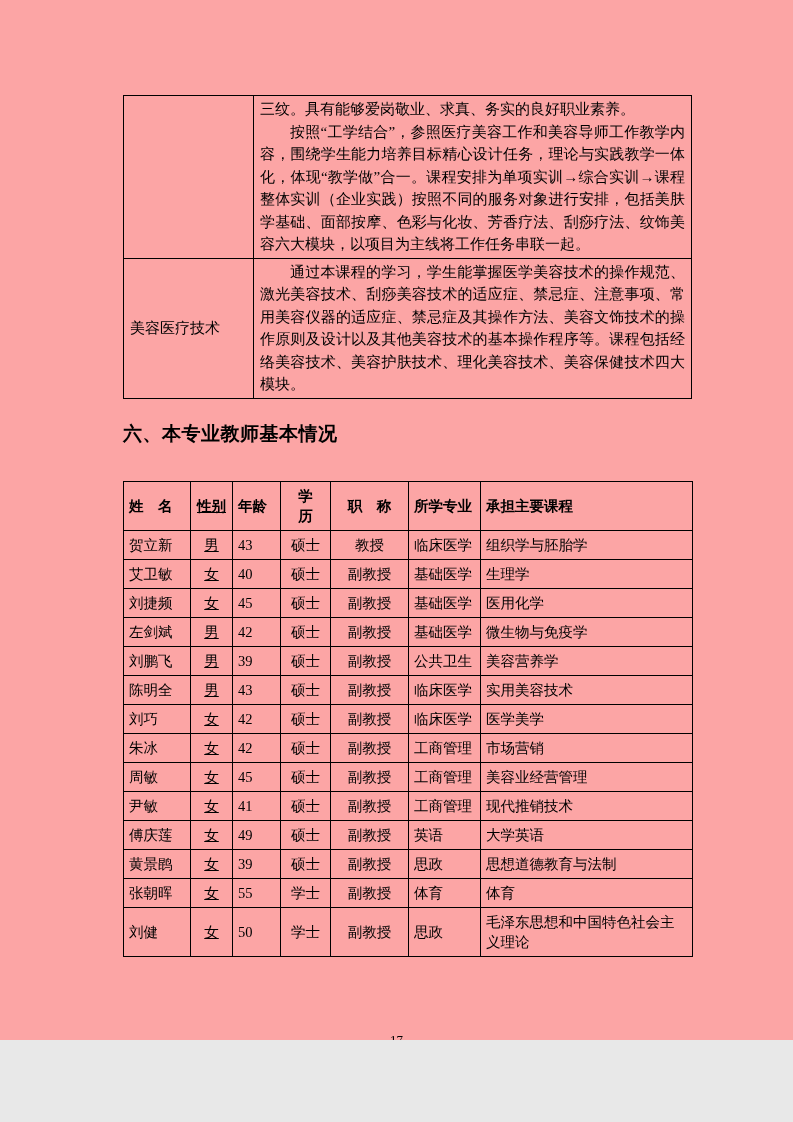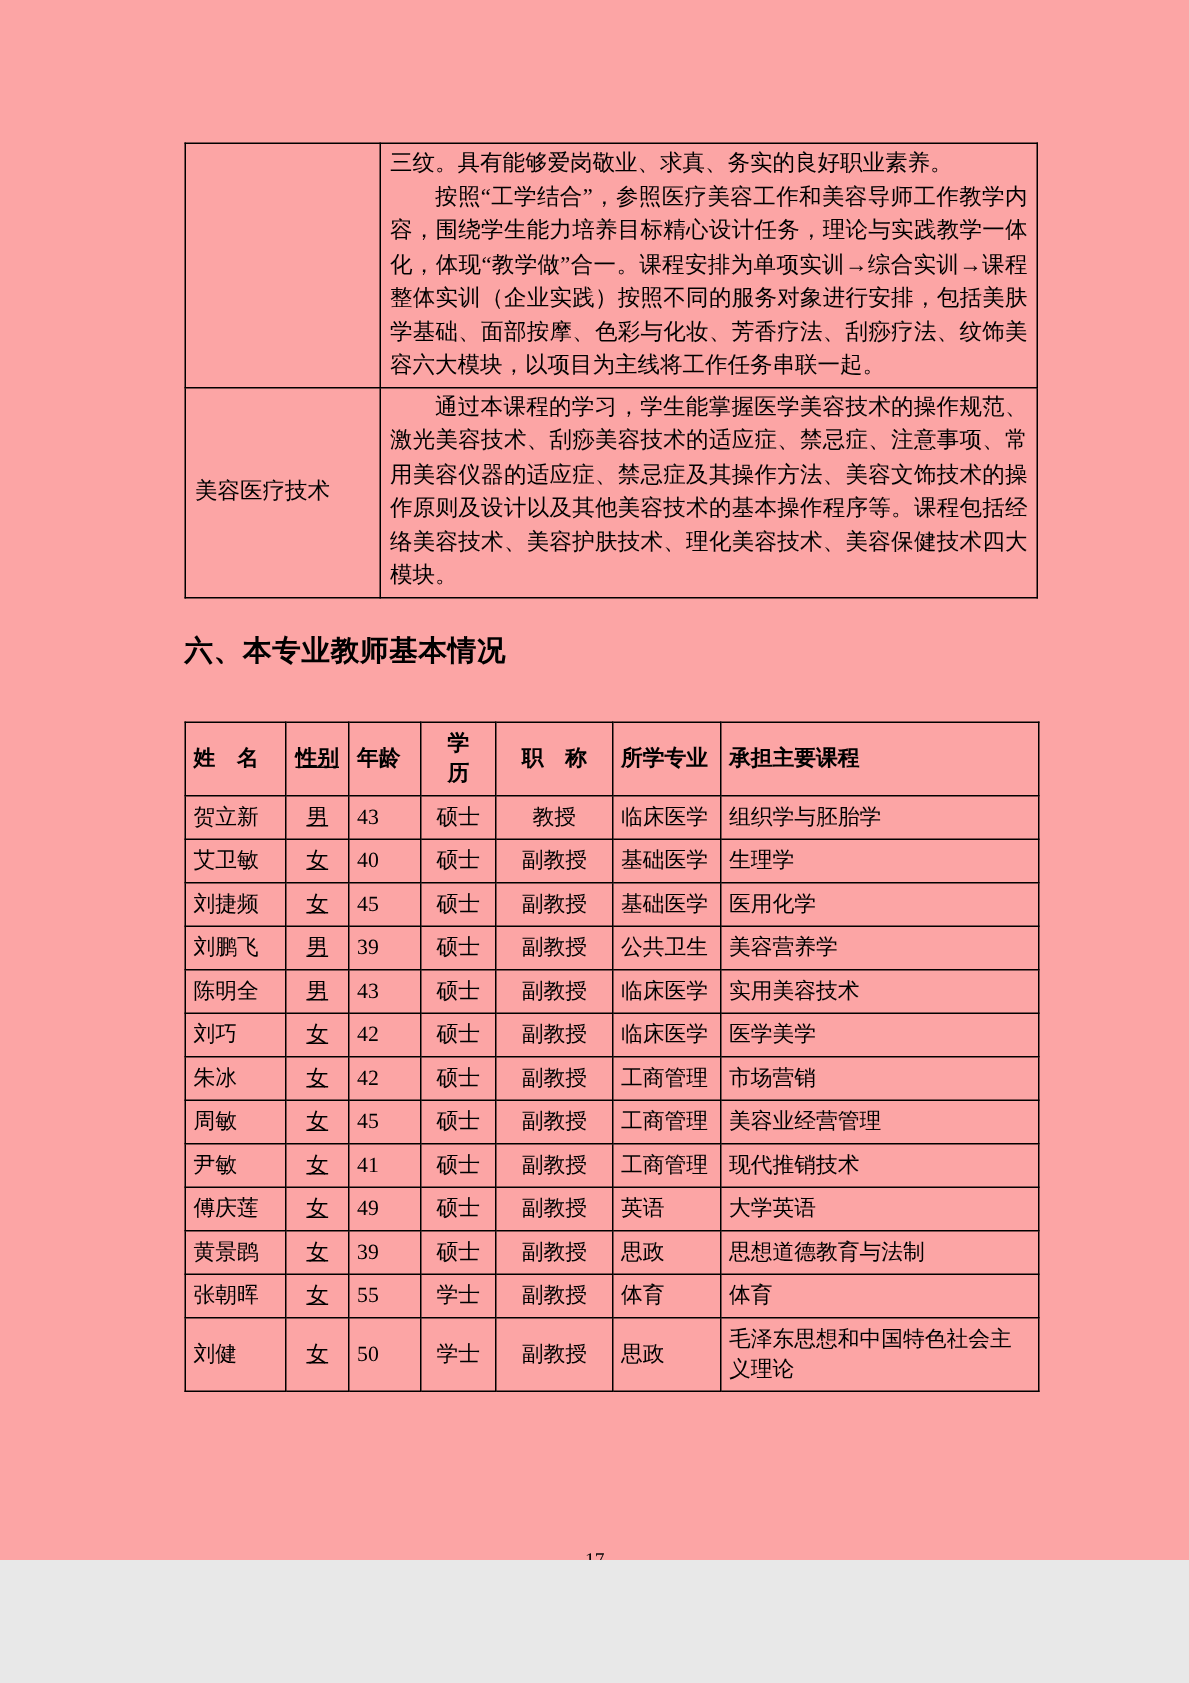--- a/index.html
+++ b/index.html
@@ -148,20 +148,29 @@
           <tr>
             <td class="col0">刘捷频</td>
             <td class="col1">女</td>
             <td class="col2">45</td>
             <td class="col3">硕士</td>
             <td class="col4">副教授</td>
             <td class="col5">基础医学</td>
             <td class="col6">医用化学</td>
           </tr>
           <tr>
+            <td class="col0">左剑斌</td>
+            <td class="col1">男</td>
+            <td class="col2">42</td>
+            <td class="col3">硕士</td>
+            <td class="col4">副教授</td>
+            <td class="col5">基础医学</td>
+            <td class="col6">微生物与免疫学</td>
+          </tr>
+          <tr>
             <td class="col0">刘鹏飞</td>
             <td class="col1">男</td>
             <td class="col2">39</td>
             <td class="col3">硕士</td>
             <td class="col4">副教授</td>
             <td class="col5">公共卫生</td>
             <td class="col6">美容营养学</td>
           </tr>
           <tr>
             <td class="col0">陈明全</td>

